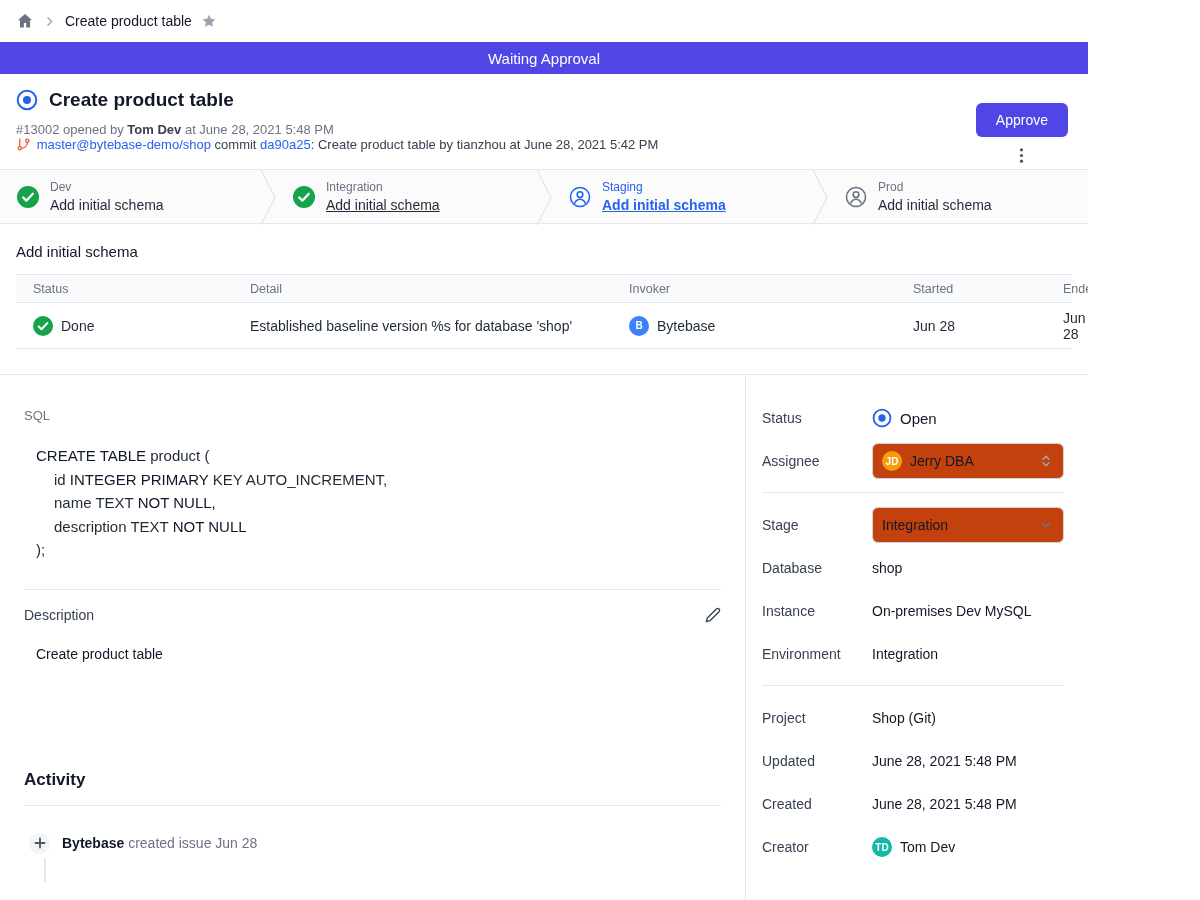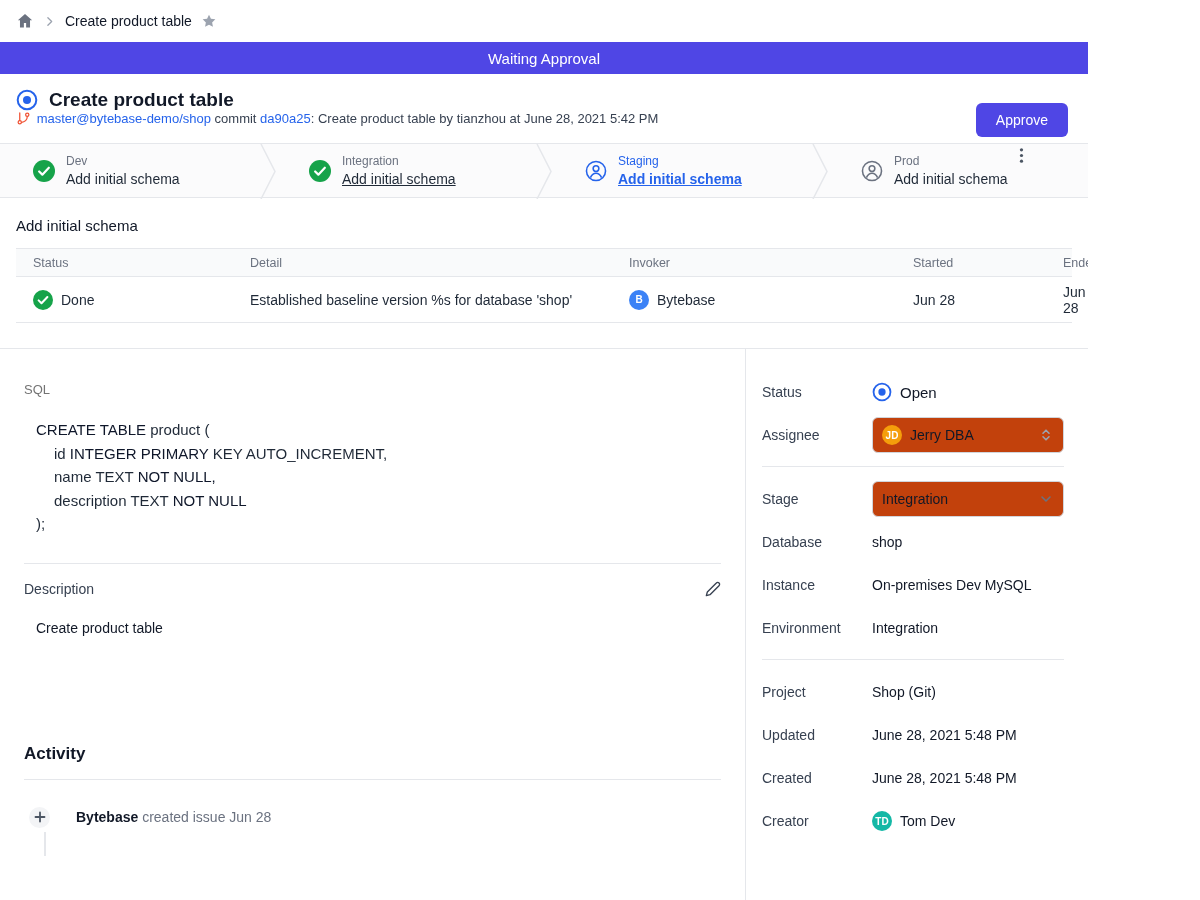--- a/index.html
+++ b/index.html
@@ -22,21 +22,21 @@
   .meta-row { margin-top:11px; font-size:13px; color:#6b7280; }
   .meta-row .author { color:#374151; font-weight:600; }
   .commit-row { font-size:13px; color:#374151; }
   .commit-row svg { vertical-align:-3px; margin-right:2px; }
   .link { color:#2563eb; text-decoration:none; cursor:pointer; }
   .header-actions { position:absolute; top:29px; right:20px; display:flex; align-items:center; gap:9px;flex-direction:column; }
   .approve-btn { background:#4f46e5; color:#fff; border:none; border-radius:6px; font-family:inherit; font-size:14px; font-weight:500; padding:9px 20px; cursor:pointer; }
 
   
   .pipeline { flex:none; display:flex; align-items:stretch; height:55px; border-top:1px solid #e5e7eb; border-bottom:1px solid #e5e7eb; background:#fbfbfc; }
-  .stage { flex:1; display:flex; align-items:center; gap:11px; padding-left:33px; cursor:pointer; }
+  .stage { flex:1; display:flex; align-items:center; gap:11px; padding-left:17px; cursor:pointer; }
   .stage-env { font-size:12px; color:#6b7280; margin-bottom:3px; }
   .stage-task { font-size:14px; color:#1f2937; }
   .stage-task.underline { text-decoration:underline; }
   .stage.active .stage-env { color:#2563eb; }
   .stage.active .stage-task { color:#2563eb; font-weight:700; text-decoration:underline; }
   .stage-sep { flex:none; align-self:stretch; }
 
   
   .task-section { flex:none; padding:19px 16px 25px; }
   .task-title { font-size:15px; font-weight:500; color:#111827; margin-bottom:14px; }
@@ -61,21 +61,21 @@
   .main-divider { border:none; border-top:1px solid #e5e7eb; margin-top:27px; }
 
   
   .desc-row { margin-top:17px; display:flex; align-items:center; justify-content:space-between; }
   .desc-label { font-size:14px; color:#374151; }
   .desc-content { margin:23px 0 0 12px; font-size:14px; color:#111827; }
 
   
   .activity-title { margin-top:108px; font-size:17px; font-weight:700; color:#111827; }
   .activity-divider { border:none; border-top:1px solid #e5e7eb; margin-top:15px; }
-  .activity-entry { margin-top:27px; display:flex; align-items:center; gap:26px; padding-left:5px; }
+  .activity-entry { margin-top:27px; display:flex; align-items:center; gap:12px; padding-left:5px; }
   .plus-badge { width:21px; height:21px; border-radius:50%; background:#f3f4f6; display:flex; align-items:center; justify-content:center; flex:none; }
   .entry-text { font-size:14px; color:#6b7280; }
   .entry-text .actor { color:#111827; font-weight:700; }
   .timeline-line { width:2px; height:24px; background:#e5e7eb; margin:4px 0 0 20px; }
 
   
   .side-row { display:flex; align-items:center; min-height:36px; margin-bottom:7px; }
   .side-label { width:110px; flex:none; font-size:14px; color:#374151; }
   .side-value { font-size:14px; color:#111827; font-weight:500; display:flex; align-items:center; gap:8px; }
   .status-value { font-size:15px; }
@@ -116,20 +116,25 @@
   <section class="issue-header">
     <div class="title-row">
       <span class="icon-btn">
         <svg width="22" height="22" viewBox="0 0 22 22" fill="none">
             <circle cx="11" cy="11" r="9.3" stroke="#2563eb" stroke-width="2"></circle>
             <circle cx="11" cy="11" r="4" fill="#2563eb"></circle>
           </svg>
       </span>
       <h1>Create product table</h1>
     </div>
+    <div class="meta-row">
+      <span>#13002 opened by</span>
+      <span class="author">Tom Dev</span>
+      <span>at June 28, 2021 5:48 PM</span>
+    </div>
     <div class="commit-row">
       <span><svg width="15" height="15" viewBox="0 0 24 24" fill="none" stroke="#f05133" stroke-width="2" stroke-linecap="round">
             <line x1="6" y1="3" x2="6" y2="15"></line>
             <circle cx="18" cy="6" r="2.6"></circle>
             <circle cx="6" cy="18" r="2.6"></circle>
             <path d="M18 9a9 9 0 0 1-9 9"></path>
           </svg></span>
       <a class="link">master@bytebase-demo/shop</a>
       <span>commit</span>
       <a class="link">da90a25</a><span>: Create product table by tianzhou at June 28, 2021 5:42 PM</span>

